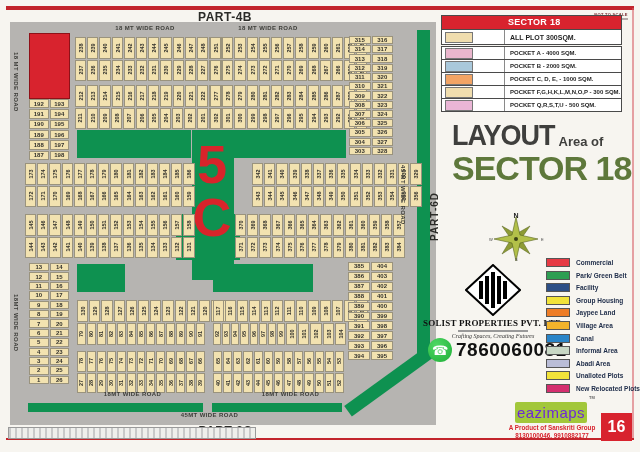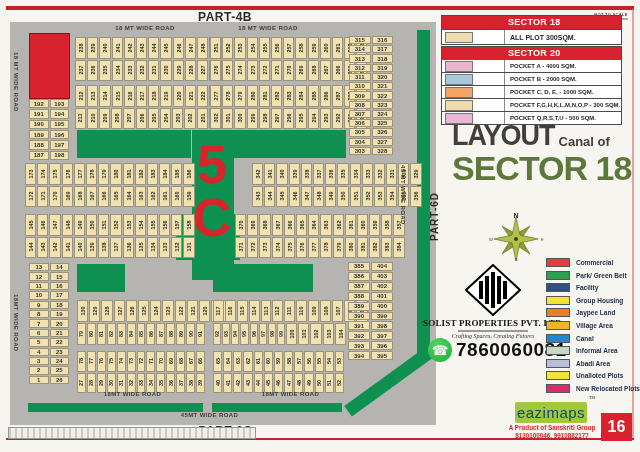--- a/index.html
+++ b/index.html
@@ -71,21 +71,21 @@
   .wa{width:24px;height:24px;border-radius:50%;background:radial-gradient(circle at 35% 30%,#4fd763,#1faf38);
       display:flex;align-items:center;justify-content:center;color:#fff;font-size:13px;}
   .phone-num{font-size:19px;font-weight:bold;color:#111;margin-left:4px;letter-spacing:.5px;}
 
   .alegend{position:absolute;left:546px;top:258px;}
   .arow{display:flex;align-items:center;margin-bottom:3.6px;}
   .asw{width:22px;height:7px;border:1px solid #555;}
   .albl{font-size:6.5px;font-weight:bold;color:#22304c;margin-left:6px;white-space:nowrap;}
 
   .ez-box{position:absolute;left:515px;top:402px;width:72px;height:21px;background:#a2c73b;border-radius:2px;
-          color:#0c4a6e;font-size:15px;text-align:center;line-height:21px;letter-spacing:.5px;}
+          color:#6d28d9;font-size:15px;text-align:center;line-height:21px;letter-spacing:.5px;}
   .ez-tm{position:absolute;left:589px;top:395px;font-size:4px;color:#666;font-weight:bold;}
   .ez-l1{position:absolute;left:504px;top:424px;width:96px;text-align:center;font-size:6.3px;font-weight:bold;color:#d8232e;}
   .ez-l2{position:absolute;left:504px;top:432px;width:96px;text-align:center;font-size:6.3px;font-weight:bold;color:#d8232e;}
   .pageno{position:absolute;left:601px;top:413px;width:31px;height:28px;background:#d8232e;color:#fff;
           font-size:16px;font-weight:bold;display:flex;align-items:center;justify-content:center;}
 
   .stamp{position:absolute;left:8px;top:427px;width:246px;height:10px;border:1px solid #9a9a9a;
          background:repeating-linear-gradient(90deg,#c9c9c9 0 2px,#efefec 2px 6px);}
 </style>
 </head>
@@ -1348,21 +1348,20 @@
   <div class="ltable lt1">
     <div class="lhead">SECTOR 18</div>
     <div class="lrow tall">
       <span class="swcol">
           <span class="sw" id="allplot-sw" style="background: rgb(240, 221, 174);"></span>
         </span>
       <span class="ltxt" style="font-size:7px;">ALL PLOT  300SQM.</span>
     </div>
   </div>
   <div class="ltable lt2">
-    <div class="lhead">SECTOR 20</div>
     <div id="pocket-rows">
         <div class="lrow first">
           <div class="swcol">
             <div class="sw" style="background: rgb(234, 182, 205);"></div>
           </div>
           <div class="ltxt">POCKET A   -  4000 SQM.</div>
         </div>
         <div class="lrow">
           <div class="swcol">
             <div class="sw" style="background: rgb(169, 200, 219);"></div>
@@ -1386,21 +1385,21 @@
             <div class="sw" style="background: rgb(234, 182, 214);"></div>
           </div>
           <div class="ltxt">POCKET Q,R,S,T,U   -  500 SQM.</div>
         </div>
       </div>
   </div>
 
   <div class="titleblock">
     <div class="t-row1">
       <span class="t-layout">LAYOUT</span>
-      <span class="t-planof">Canal of</span>
+      <span class="t-planof">Area of</span>
     </div>
     <div class="t-sector">SECTOR 18</div>
   </div>
 
   <svg class="compass" width="58" height="52" viewBox="0 0 58 52">
     <text x="29" y="8" font-size="7" font-weight="bold" fill="#222" text-anchor="middle">N</text>
     <g transform="translate(1,0)">
       <polygon points="42,16 33,29 42,44 28,35 14,44 23,29 14,16 28,24" fill="#8d9b35" stroke="#55611f" stroke-width=".5"></polygon>
       <polygon points="28,7 32,25 50,29 32,33 28,51 24,33 6,29 24,25" fill="#b2c049" stroke="#55611f" stroke-width=".6"></polygon>
       <circle cx="28" cy="29" r="2" fill="#3a4216"></circle>

